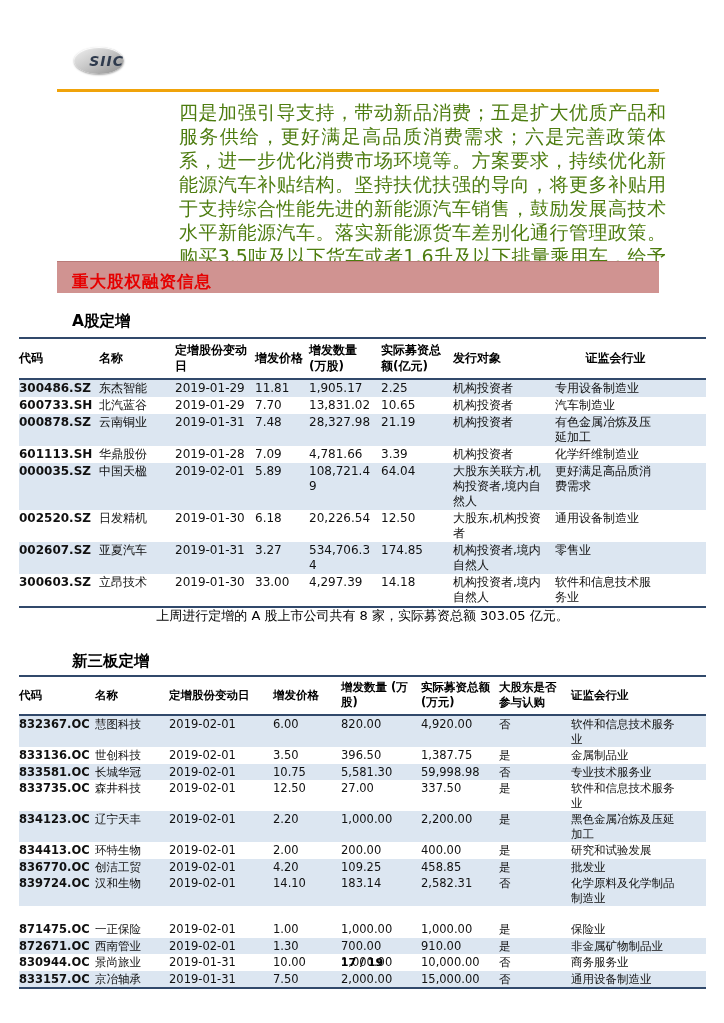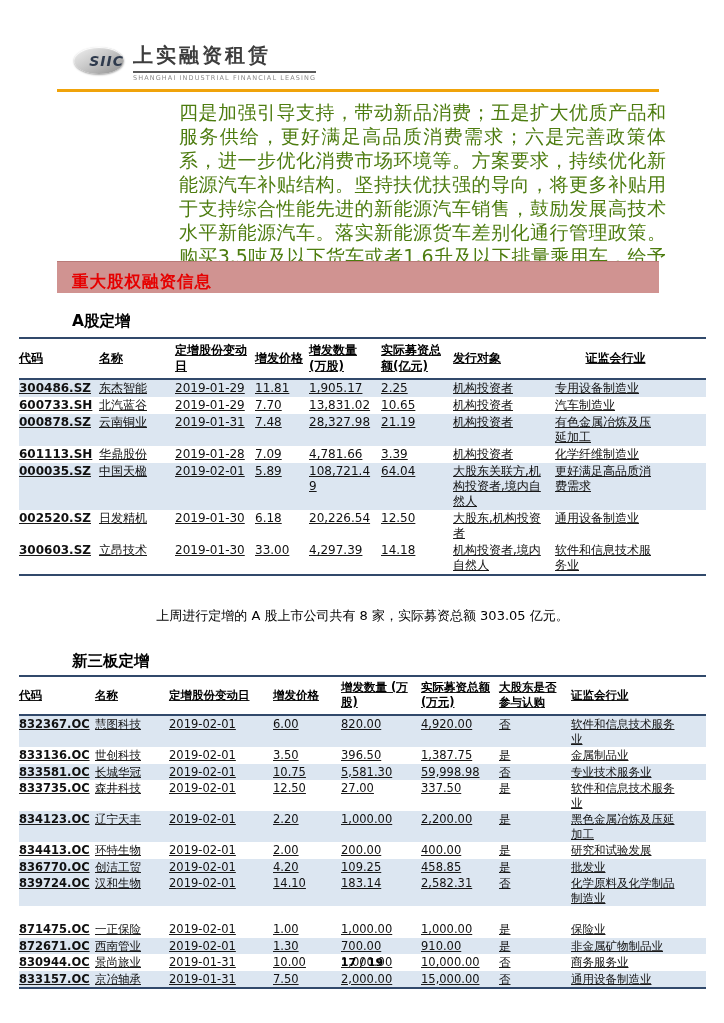--- a/index.html
+++ b/index.html
@@ -36,21 +36,21 @@
     padding-left:15px;display:flex;align-items:flex-end;border-top:1px solid #b97a78;}
   .banner span{color:var(--banner-text);font-weight:bold;font-size:16.5px;letter-spacing:1px;}
 
   .sec-heading{position:absolute;left:64px;margin:8px;font-size:15.5px;font-weight:bold;color:#000;}
   #heading-a{top:303px;}
   #heading-n{top:643px;}
 
   
   table{border-collapse:collapse;table-layout:fixed;width:687px;position:absolute;left:19px;}
   thead tr{border-top:2px solid var(--navy);border-bottom:2px solid var(--navy);}
-  table{border-bottom:2.5px solid var(--navy);text-decoration:underline;}
+  table{border-bottom:2.5px solid var(--navy);}
   th{text-align:left;vertical-align:middle;font-weight:bold;color:#000;}
   td{vertical-align:top;color:#111;}
   tr.shaded{background:var(--shade);}
   tr.spacer td{height:13px;padding:0;}
 
   #table-a{top:337px;font-size:12px;}
   #table-a th{padding:3px 4px 4px 0;line-height:16px;}
   #table-a td{padding:1px 4px 1px 0;line-height:15px;}
   #table-a th:nth-child(1){width:76px;} #table-a th:nth-child(2){width:72px;}
   #table-a th:nth-child(3){width:76px;} #table-a th:nth-child(4){width:50px;}
@@ -79,24 +79,20 @@
 </style>
 </head>
 <body>
 
 <div class="page">
 
   <header class="brand-row">
     <div class="logo-oval">
       <span>SIIC</span>
     </div>
-    <div class="logo-text">
-      <div class="brand-name">上实融资租赁</div>
-      <div class="brand-sub">SHANGHAI INDUSTRIAL FINANCIAL LEASING</div>
-    </div>
   </header>
   <div class="orange-rule"></div>
 
   <p class="intro">四是加强引导支持，带动新品消费；五是扩大优质产品和服务供给，更好满足高品质消费需求；六是完善政策体系，进一步优化消费市场环境等。方案要求，持续优化新能源汽车补贴结构。坚持扶优扶强的导向，将更多补贴用于支持综合性能先进的新能源汽车销售，鼓励发展高技术水平新能源汽车。落实新能源货车差别化通行管理政策。购买3.5吨及以下货车或者1.6升及以下排量乘用车，给予适当补贴，带动农村汽车消费。</p>
 
   <div class="banner">
     <span>重大股权融资信息</span>
   </div>
 
   <h2 class="sec-heading" id="heading-a">A股定增</h2>
@@ -167,20 +163,30 @@
         <tr>
           <td>002520.SZ</td>
           <td>日发精机</td>
           <td>2019-01-30</td>
           <td>6.18</td>
           <td>20,226.54</td>
           <td>12.50</td>
           <td>大股东,机构投资者</td>
           <td>通用设备制造业</td>
         </tr>
+        <tr class="shaded">
+          <td>002607.SZ</td>
+          <td>亚夏汽车</td>
+          <td>2019-01-31</td>
+          <td>3.27</td>
+          <td>534,706.34</td>
+          <td>174.85</td>
+          <td>机构投资者,境内自然人</td>
+          <td>零售业</td>
+        </tr>
         <tr>
           <td>300603.SZ</td>
           <td>立昂技术</td>
           <td>2019-01-30</td>
           <td>33.00</td>
           <td>4,297.39</td>
           <td>14.18</td>
           <td>机构投资者,境内自然人</td>
           <td>软件和信息技术服务业</td>
         </tr>

